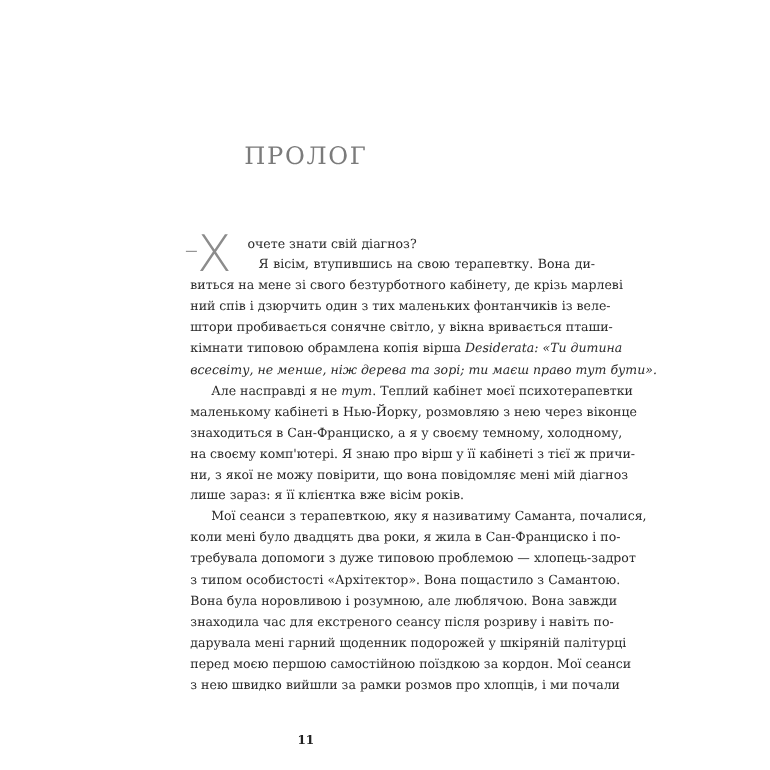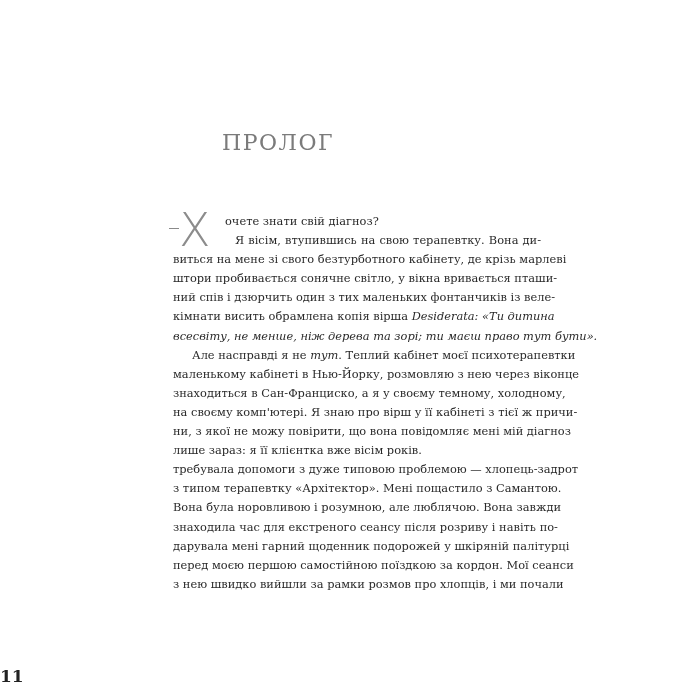--- a/index.html
+++ b/index.html
@@ -23,50 +23,52 @@
   }
   .dropcap {
     position:absolute; left:6px; top:-5px; font-family:"DejaVu Sans", sans-serif;
     font-weight:200; font-size:46px; line-height:46px; color:#8c8c8c;
   }
   .after-cap { padding-left:52px; display:block; }
   .after-cap.l1 { text-align:left; }
   .after-cap.l2 { text-align-last:justify; white-space:nowrap; padding-left:62px; }
   em { font-style:italic;margin-top:32px; }
   .pagenum {
-    position:absolute; left:0; width:556px; top:666px; 
-    font-family:"DejaVu Serif", serif; font-weight:bold; font-size:17px; color:#222;
+    position:absolute; left:0; width:556px; top:666px; text-align:center;
+    font-family:"DejaVu Serif", serif; font-weight:bold; font-size:11px; color:#222;
   }
 </style>
 </head>
 <body>
 
 <div class="page">
   <div class="title">ПРОЛОГ</div>
 
   <div class="body-text">
     <div class="dropcap-wrap">
       <span class="dash"></span>
       <span class="dropcap">Х</span>
       <span class="after-cap l1">очете знати свій діагноз?</span>
       <span class="after-cap l2">Я вісім, втупившись на свою терапевтку. Вона ди-</span>
     </div>
     <span class="line">виться на мене зі свого безтурботного кабінету, де крізь марлеві</span>
+    <span class="line">ний спів і дзюрчить один з тих маленьких фонтанчиків із веле-</span>
     <span class="line">штори пробивається сонячне світло, у вікна вривається пташи-</span>
-    <span class="line">ний спів і дзюрчить один з тих маленьких фонтанчиків із веле-</span>
-    <span class="line"><span>кімнати висить обрамлена копія вірша </span><em>Desiderata: «Ти дитина</em></span>
+    <span class="line"><span>кімнати типовою обрамлена копія вірша </span><em>Desiderata: «Ти дитина</em></span>
     <span class="line last"><em>всесвіту, не менше, ніж дерева та зорі; ти маєш право тут бути».</em></span>
     <span class="line" style="padding-left:19px"><span>Але насправді я не </span><em>тут</em><span>. Теплий кабінет моєї психотерапевтки</span></span>
     <span class="line">маленькому кабінеті в Нью-Йорку, розмовляю з нею через віконце</span>
     <span class="line">знаходиться в Сан-Франциско, а я у своєму темному, холодному,</span>
     <span class="line">на своєму комп'ютері. Я знаю про вірш у її кабінеті з тієї ж причи-</span>
     <span class="line">ни, з якої не можу повірити, що вона повідомляє мені мій діагноз</span>
     <span class="line last">лише зараз: я її клієнтка вже вісім років.</span>
+    <span class="line" style="padding-left:19px">Мої сеанси з терапевткою, яку я називатиму Саманта, почалися,</span>
+    <span class="line">коли мені було двадцять два роки, я жила в Сан-Франциско і по-</span>
     <span class="line">требувала допомоги з дуже типовою проблемою — хлопець-задрот</span>
-    <span class="line">з типом терапевтку «Архітектор». Мені пощастило з Самантою.</span>
+    <span class="line">з типом особистості «Архітектор». Вона пощастило з Самантою.</span>
     <span class="line">Вона була норовливою і розумною, але люблячою. Вона завжди</span>
     <span class="line">знаходила час для екстреного сеансу після розриву і навіть по-</span>
     <span class="line">дарувала мені гарний щоденник подорожей у шкіряній палітурці</span>
     <span class="line">перед моєю першою самостійною поїздкою за кордон. Мої сеанси</span>
     <span class="line">з нею швидко вийшли за рамки розмов про хлопців, і ми почали</span>
   </div>
 
   <div class="pagenum">11</div>
 </div>
 

